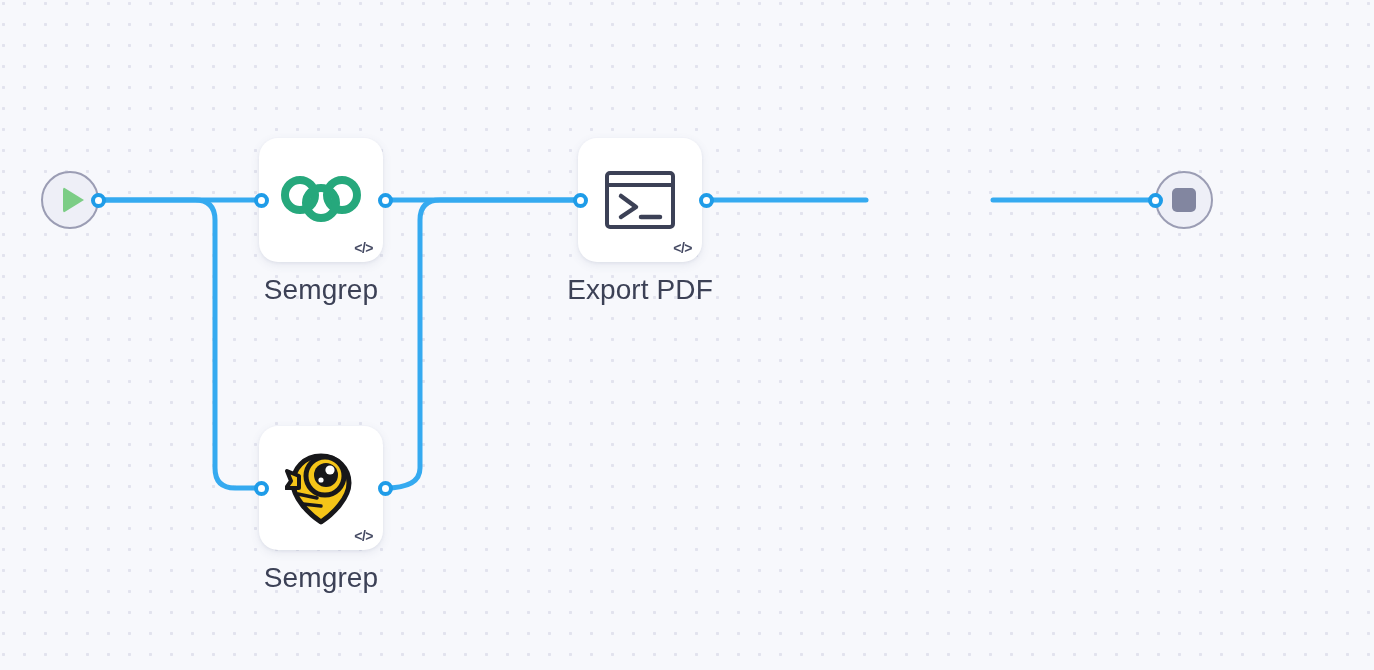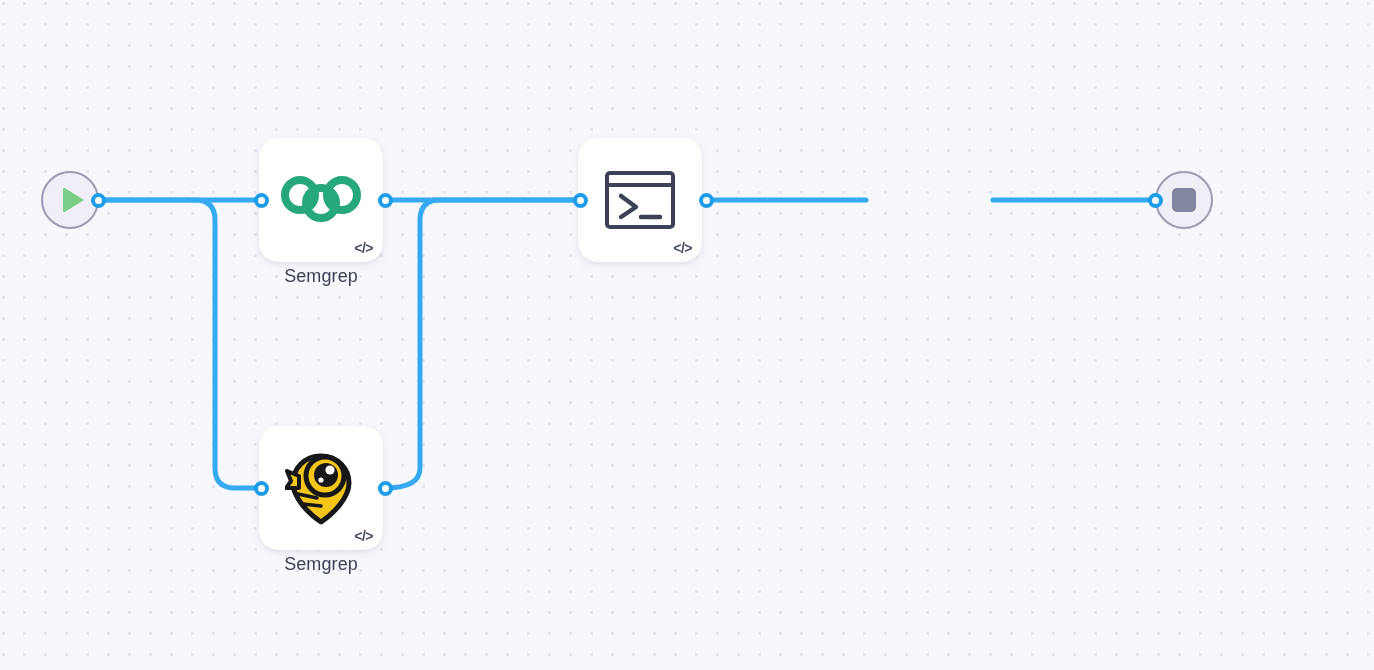--- a/index.html
+++ b/index.html
@@ -76,24 +76,24 @@
     width: 46px; height: 46px;
   }
   .plus-icon::before, .plus-icon::after {
     content: ""; position: absolute; background: #7f839c; border-radius: 2px;
   }
   .plus-icon::before { left: 0; top: 19px; width: 46px; height: 8px; }
   .plus-icon::after  { top: 0; left: 19px; height: 46px; width: 8px; }
 
   .step-label {
     position: absolute;
-    top: 128px; left: 50%;
+    top: 136px; left: 50%;
     transform: translateX(-50%);
     white-space: nowrap;
-    font-size: 18px;
+    font-size: 28px;
     color: #3c4156;
     letter-spacing: 0.1px;
   }
   .step-label.muted { color: #5a6078; font-size: 25px; top: 132px; }
 
   
   .port {
     position: absolute;
     width: 15px; height: 15px;
     border-radius: 50%;
@@ -169,20 +169,21 @@
   <div class="step" style="left:578px; top:138px;">
     <div class="card">
       <svg width="74" height="64" viewBox="0 0 74 64">
         <rect x="4" y="5" width="66" height="54" rx="3" fill="none" stroke="#3c4156" stroke-width="4"></rect>
         <path d="M4 17 L70 17" stroke="#3c4156" stroke-width="4"></path>
         <path d="M18 28 L33 39 L18 49" fill="none" stroke="#3c4156" stroke-width="4.5" stroke-linecap="round" stroke-linejoin="round"></path>
         <path d="M38 49 L57 49" stroke="#3c4156" stroke-width="4.5" stroke-linecap="round"></path>
       </svg>
       <span class="code-badge">&lt;/&gt;</span>
     </div>
+    <div class="step-label">Export PDF</div>
   </div>
   <div class="port" style="left:573px; top:193px;"></div>
   <div class="port" style="left:699px; top:193px;"></div>
 
 
   <div class="port" style="left:1148px; top:193px;"></div>
   <div class="term-node" style="left:1155px; top:171px;">
     <div class="stop-sq"></div>
   </div>
 

